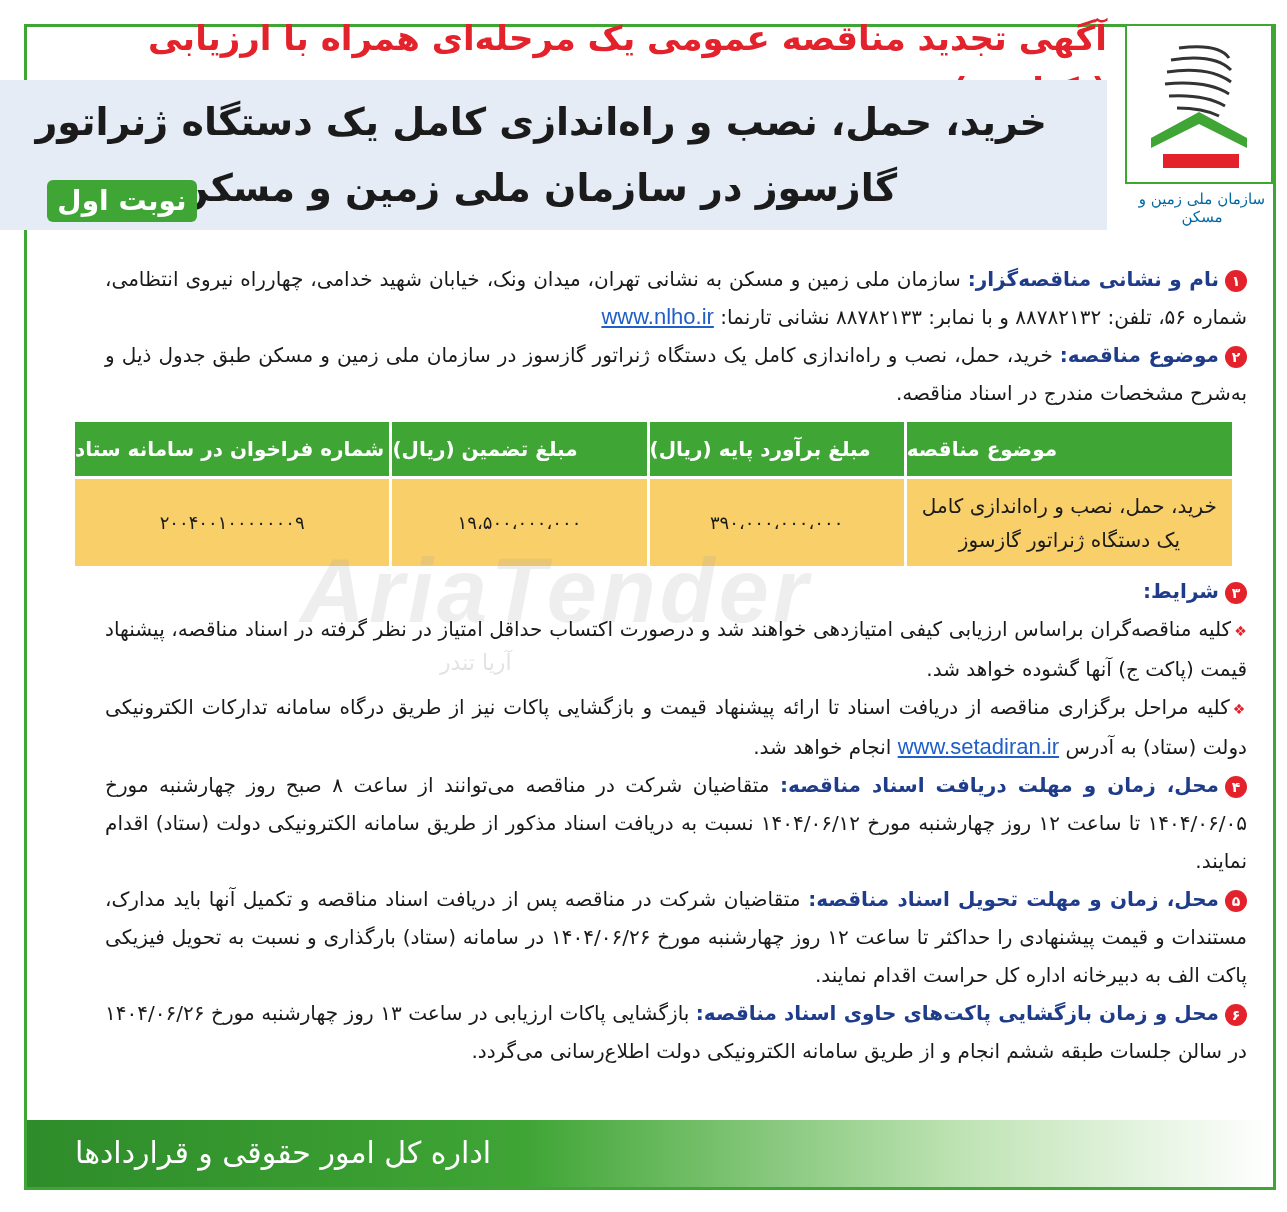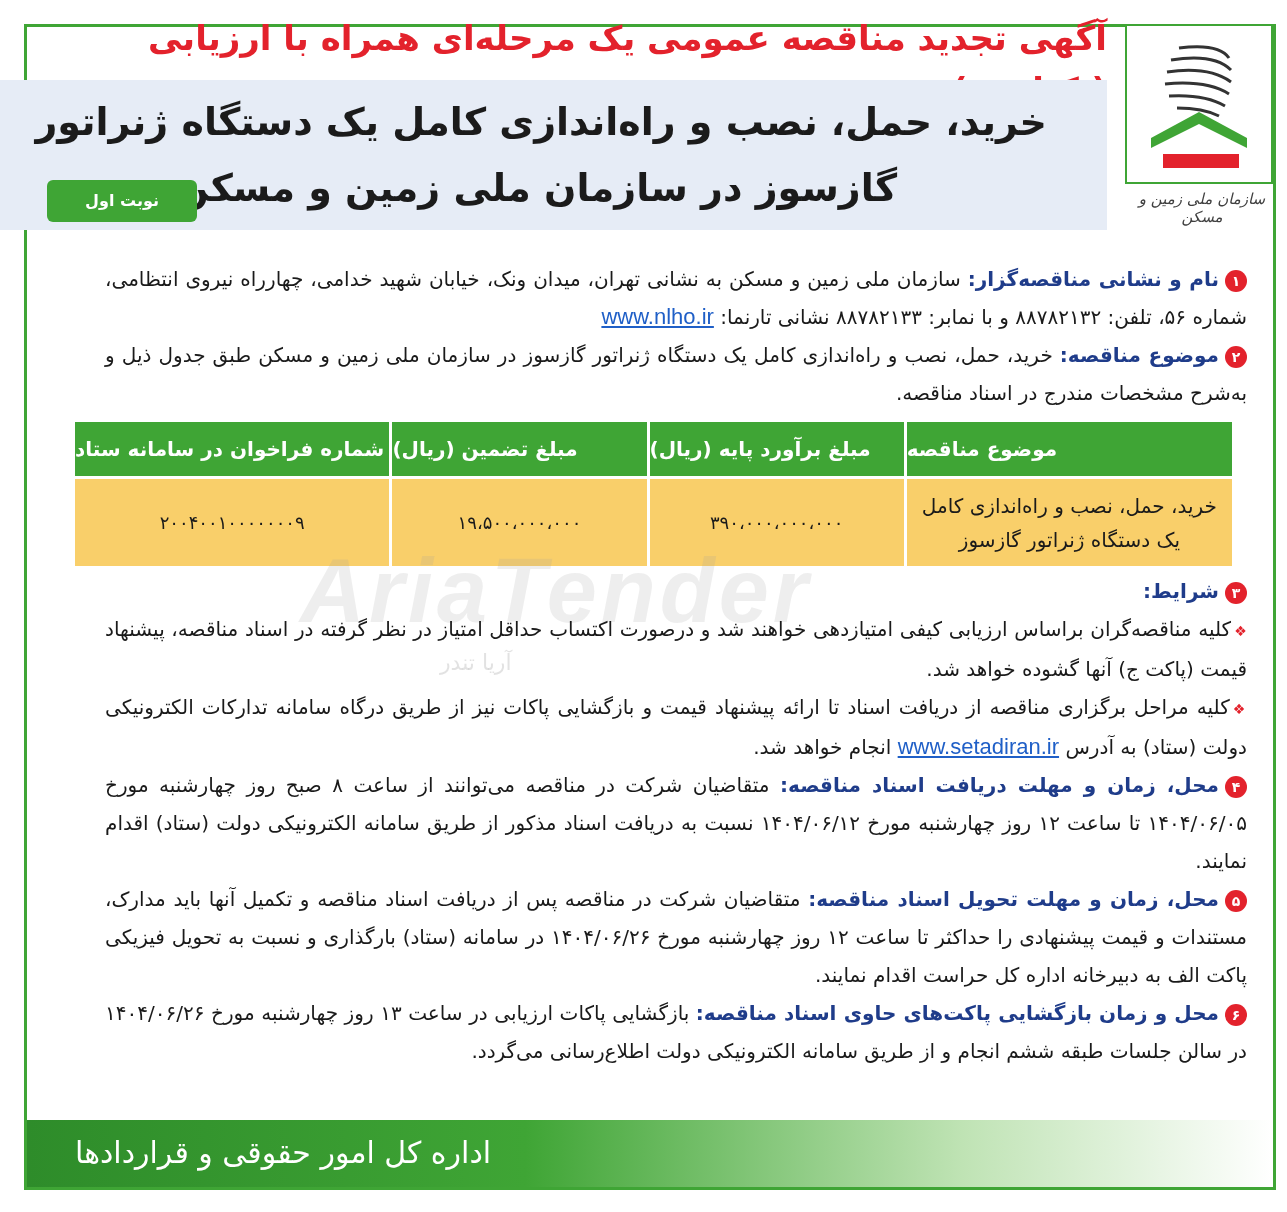--- a/index.html
+++ b/index.html
@@ -14,42 +14,42 @@
     
     .logo-box {
       position: absolute; right: 14px; top: 24px; width: 148px; height: 160px;
       border: 2px solid #3fa535; background: #fff;
     }
     .logo-stripes { position: absolute; left: 32px; top: 12px; width: 84px; height: 86px; }
     .logo-roof { position: absolute; left: 22px; top: 84px; width: 100px; height: 40px; }
     .logo-red { position: absolute; left: 36px; top: 128px; width: 76px; height: 14px; background: #e3222c; }
     .logo-caption {
       position: absolute; right: 6px; top: 190px; width: 158px; text-align: center;
-      font-family: "DejaVu Serif", serif; font-style: italic; font-size: 15px; color: #404040;
+      font-family: "DejaVu Serif", serif; font-size: 15px; color: #0369a1;
     }
 
     .title-red {
       position: absolute; right: 180px; top: 12px; width: 1050px; text-align: right;
       font-size: 34px; font-weight: bold; color: #e3222c; line-height: 52px;
     }
     .title-box {
       position: absolute; right: 180px; top: 80px; width: 1120px; height: 150px;
       background: #e6ecf6;
     }
     .title-l1 {
       position: absolute; right: 60px; top: 12px; font-size: 38px; font-weight: bold;
       color: #1b1b1b; line-height: 60px; white-space: nowrap;
     }
     .title-l2 {
       position: absolute; right: 210px; top: 78px; font-size: 38px; font-weight: bold;
       color: #1b1b1b; line-height: 60px; white-space: nowrap;
     }
     .badge-round {
       position: absolute; left: 60px; top: 100px; width: 150px; height: 42px;
-      background: #3fa535; color: #fff; font-size: 16px; font-weight: bold;
+      background: #3fa535; color: #fff; font-size: 28px; font-weight: bold;
       border-radius: 6px; text-align: center; line-height: 42px;
     }
 
     
     .content { position: absolute; right: 40px; top: 260px; width: 1170px; font-size: 20px; line-height: 38px; text-align: justify; }
     .item { position: relative; margin-left: 28px; }
     .num {
       display: inline-block; width: 22px; height: 22px; border-radius: 50%;
       background: #e3222c; color: #fff; font-size: 14px; text-align: center;
       line-height: 22px; margin-left: 6px; vertical-align: middle; font-weight: bold;

